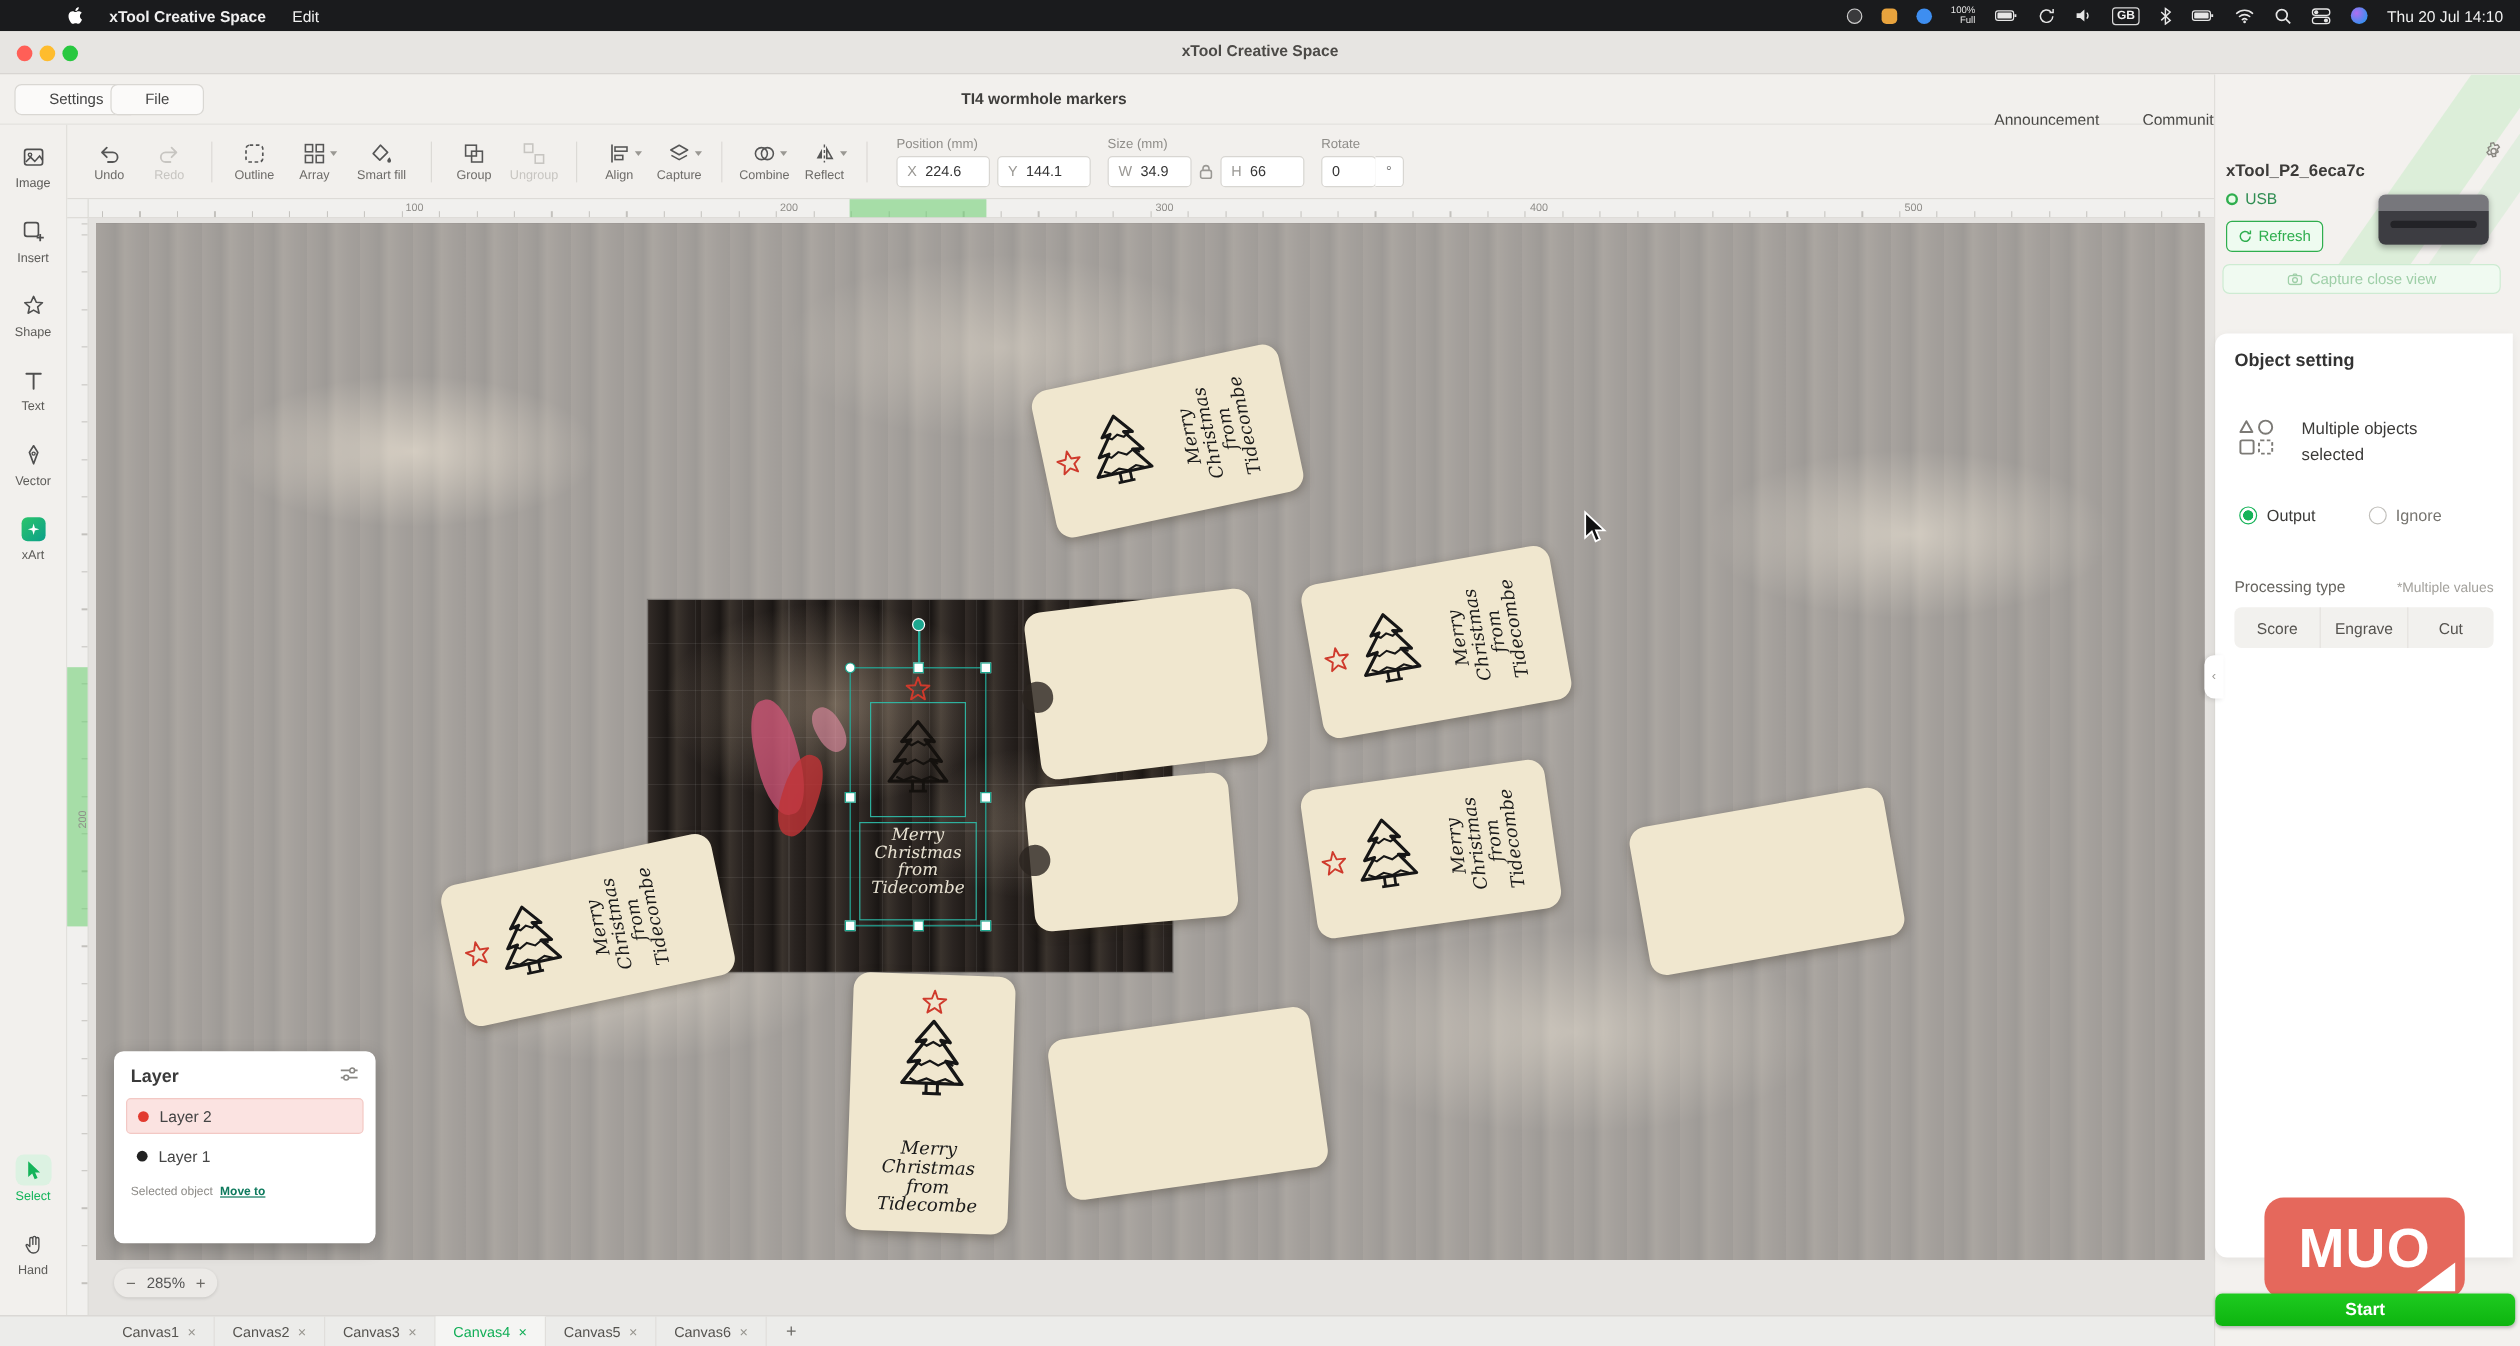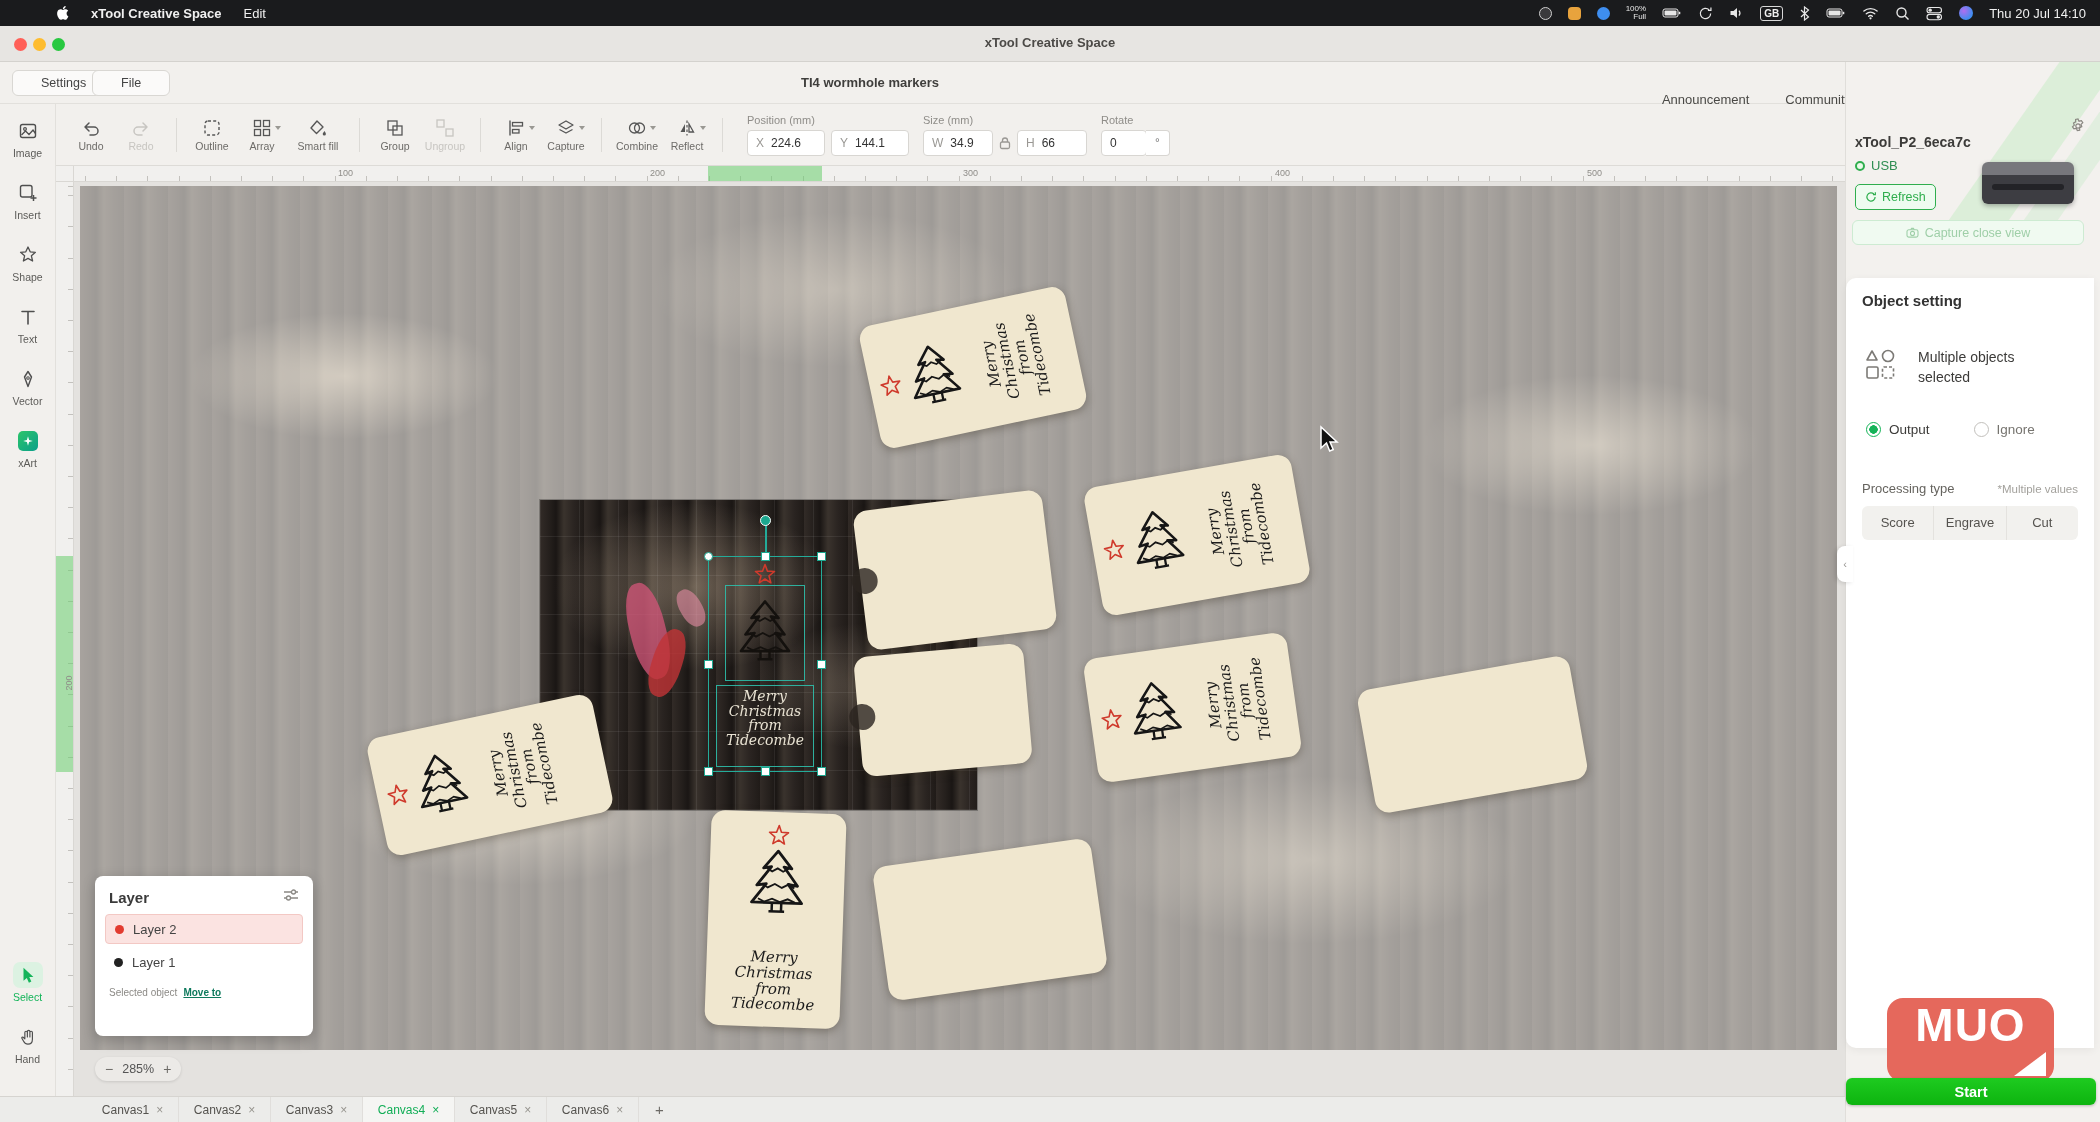--- a/index.html
+++ b/index.html
@@ -202,21 +202,21 @@
   .rdot.off { border:1.5px solid #c2c0bc; background:#fff; }
   .radio-item.off-label { color:#76746f; }
   .oc-proc { display:flex; justify-content:space-between; align-items:baseline; margin-top:44px; }
   .proc-label { font-size:13px; color:#66645f; }
   .proc-note { font-size:11.5px; color:#a3a19c; }
   .seg { display:flex; margin-top:10px; background:#f2f1ee; border-radius:6px; height:34px; overflow:hidden; }
   .seg div { flex:1; display:flex; align-items:center; justify-content:center; font-size:13px; color:#55534f; cursor:pointer; }
   .seg div + div { border-left:1px solid #e4e2de; }
 
   .muo { position:absolute; left:41px; top:936px; width:167px; height:84px; background:#e5685c; border-radius:16px;
-    display:flex; align-items:flex-start; justify-content:center; }
+    display:flex; align-items:center; justify-content:center; }
   .muo-text { color:#fff; font-size:46px; font-weight:800; letter-spacing:1px; font-family:"Liberation Sans", sans-serif; }
   .muo::after { content:""; position:absolute; right:8px; bottom:6px; width:0; height:0;
     border-style:solid; border-width:0 0 24px 32px; border-color:transparent transparent #fff transparent; }
   .start-btn { position:absolute; left:0; top:1016px; width:250px; height:27px; border-radius:6px;
     background:linear-gradient(180deg,#1ecb20,#0db40f); color:#fff; font-size:14.5px; font-weight:700;
     display:flex; align-items:center; justify-content:center; cursor:pointer; box-shadow:0 1px 3px rgba(0,0,0,.25); }
 
   
   .tabbar { position:absolute; left:0; top:1096px; width:1845px; height:26px; background:#ececea; border-top:1px solid #d6d4d0;
     display:flex; align-items:center; padding-left:87px; }

